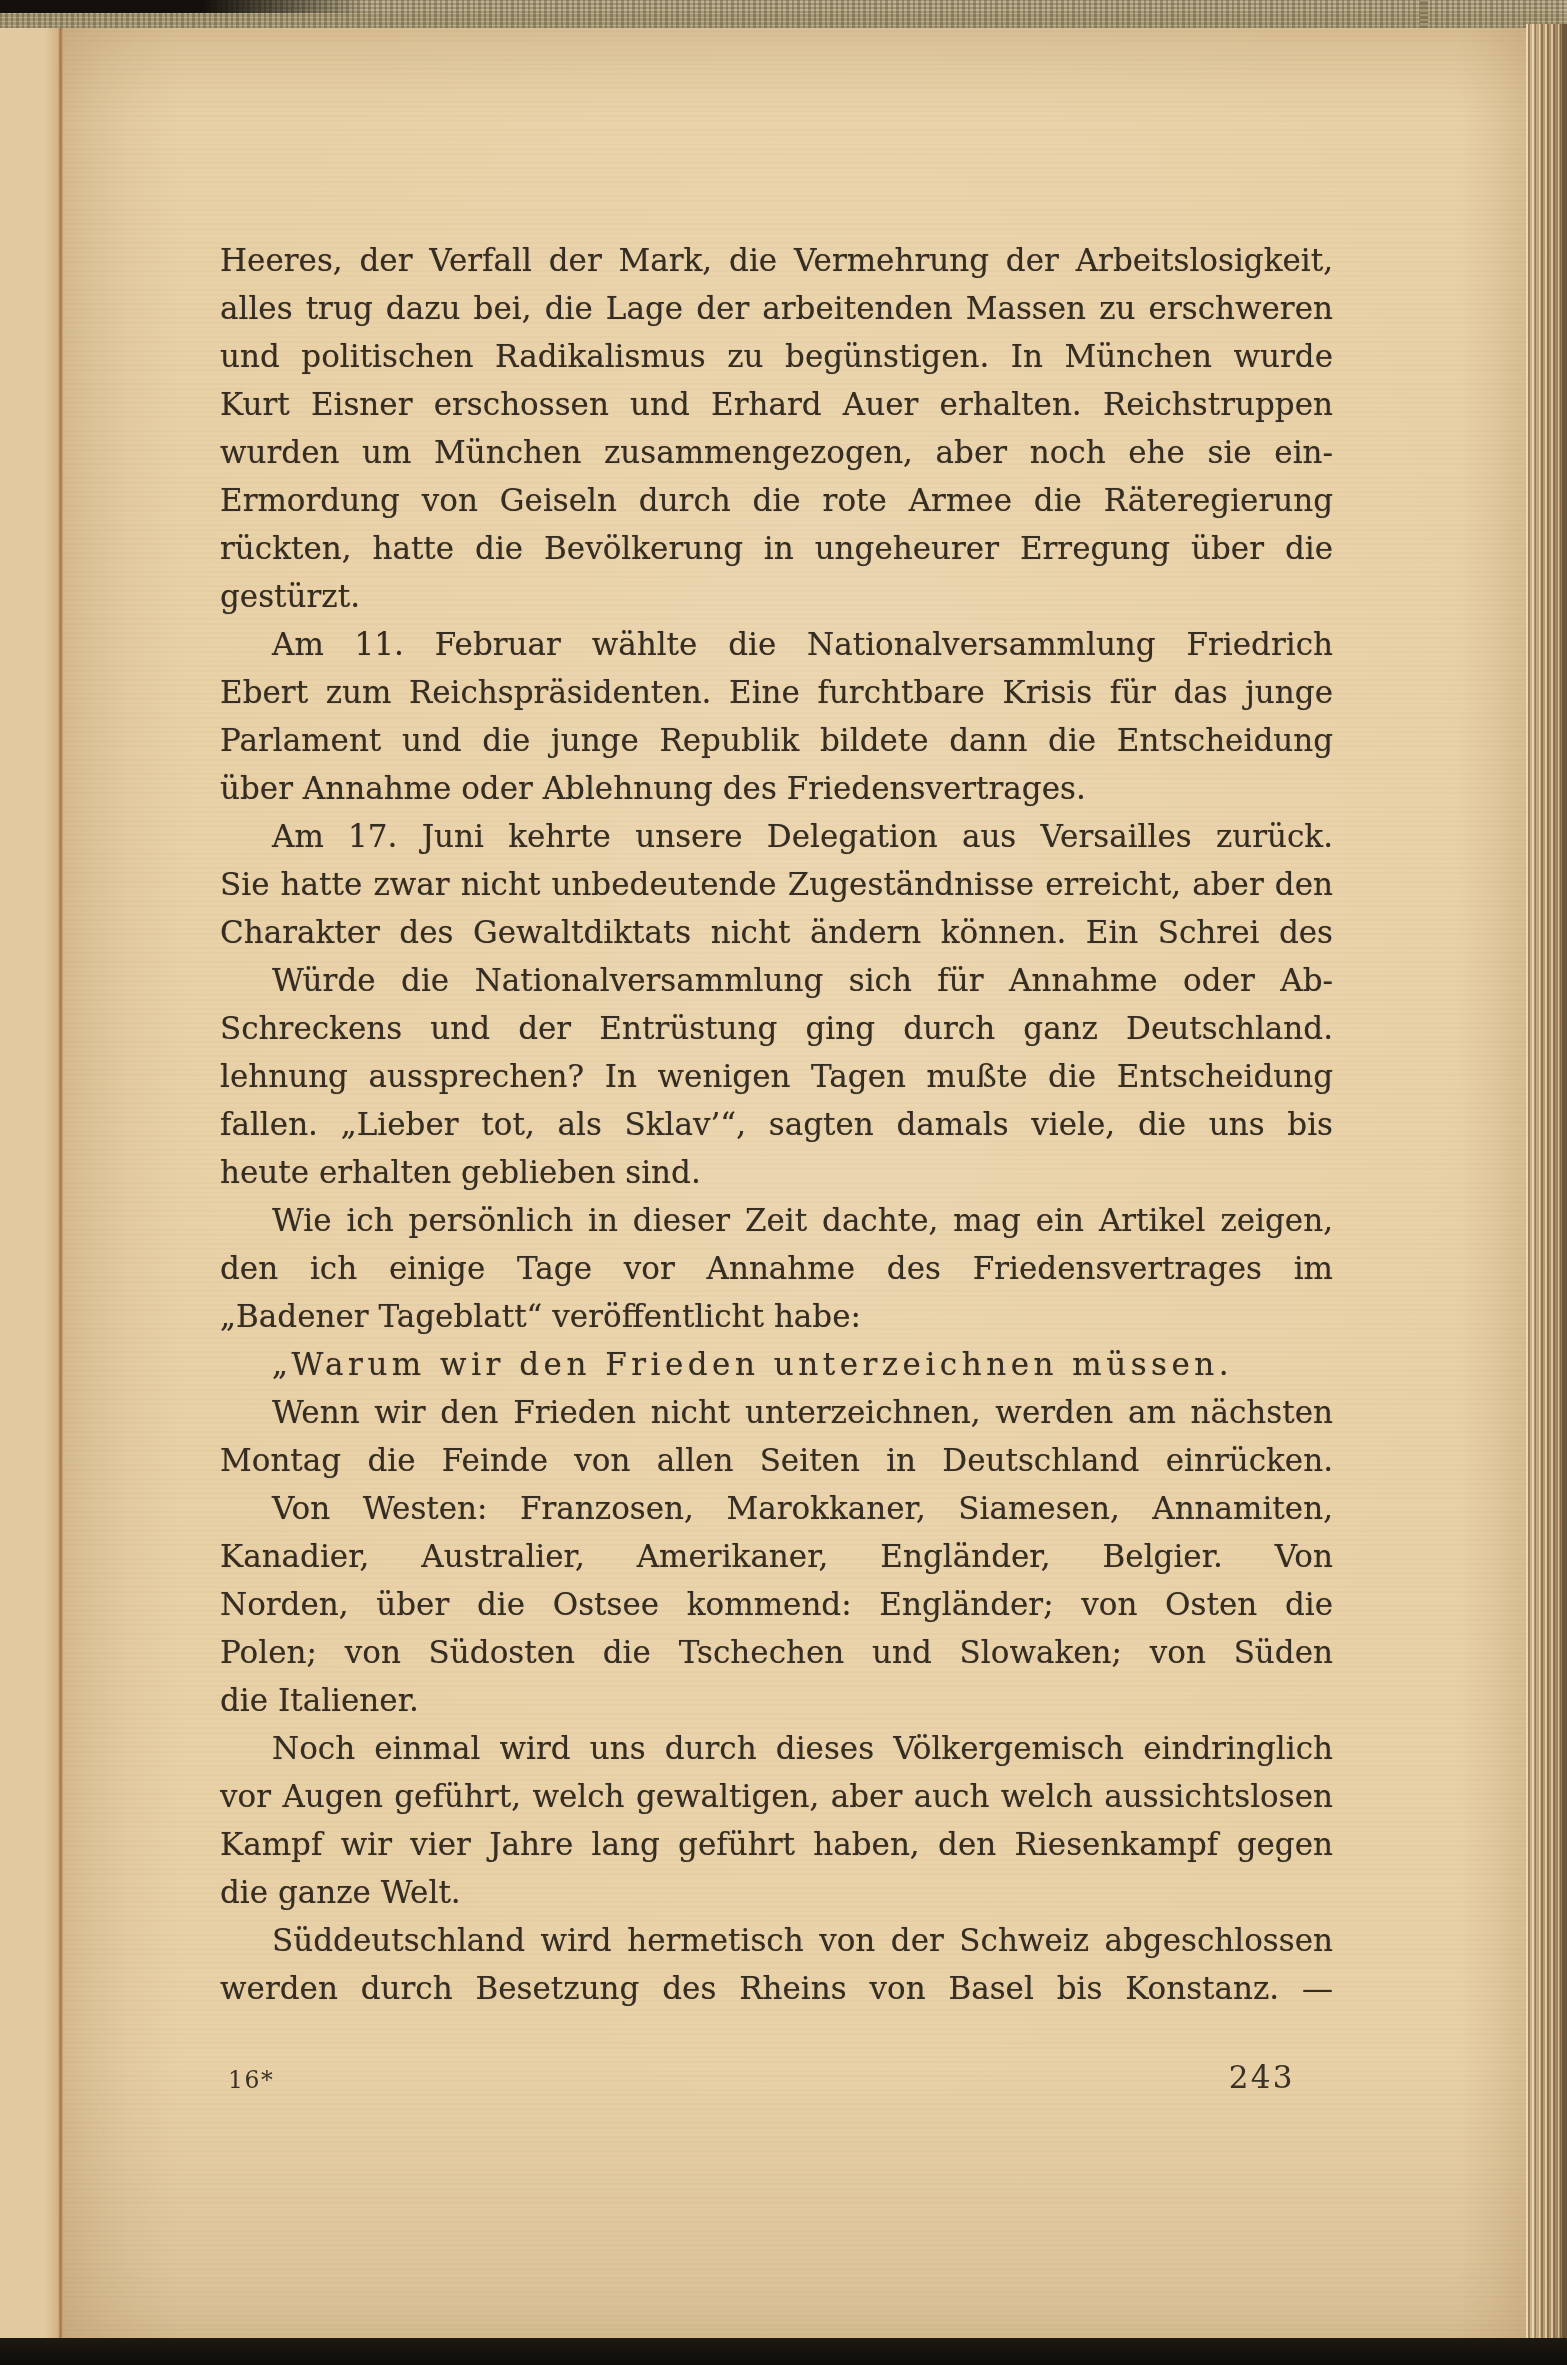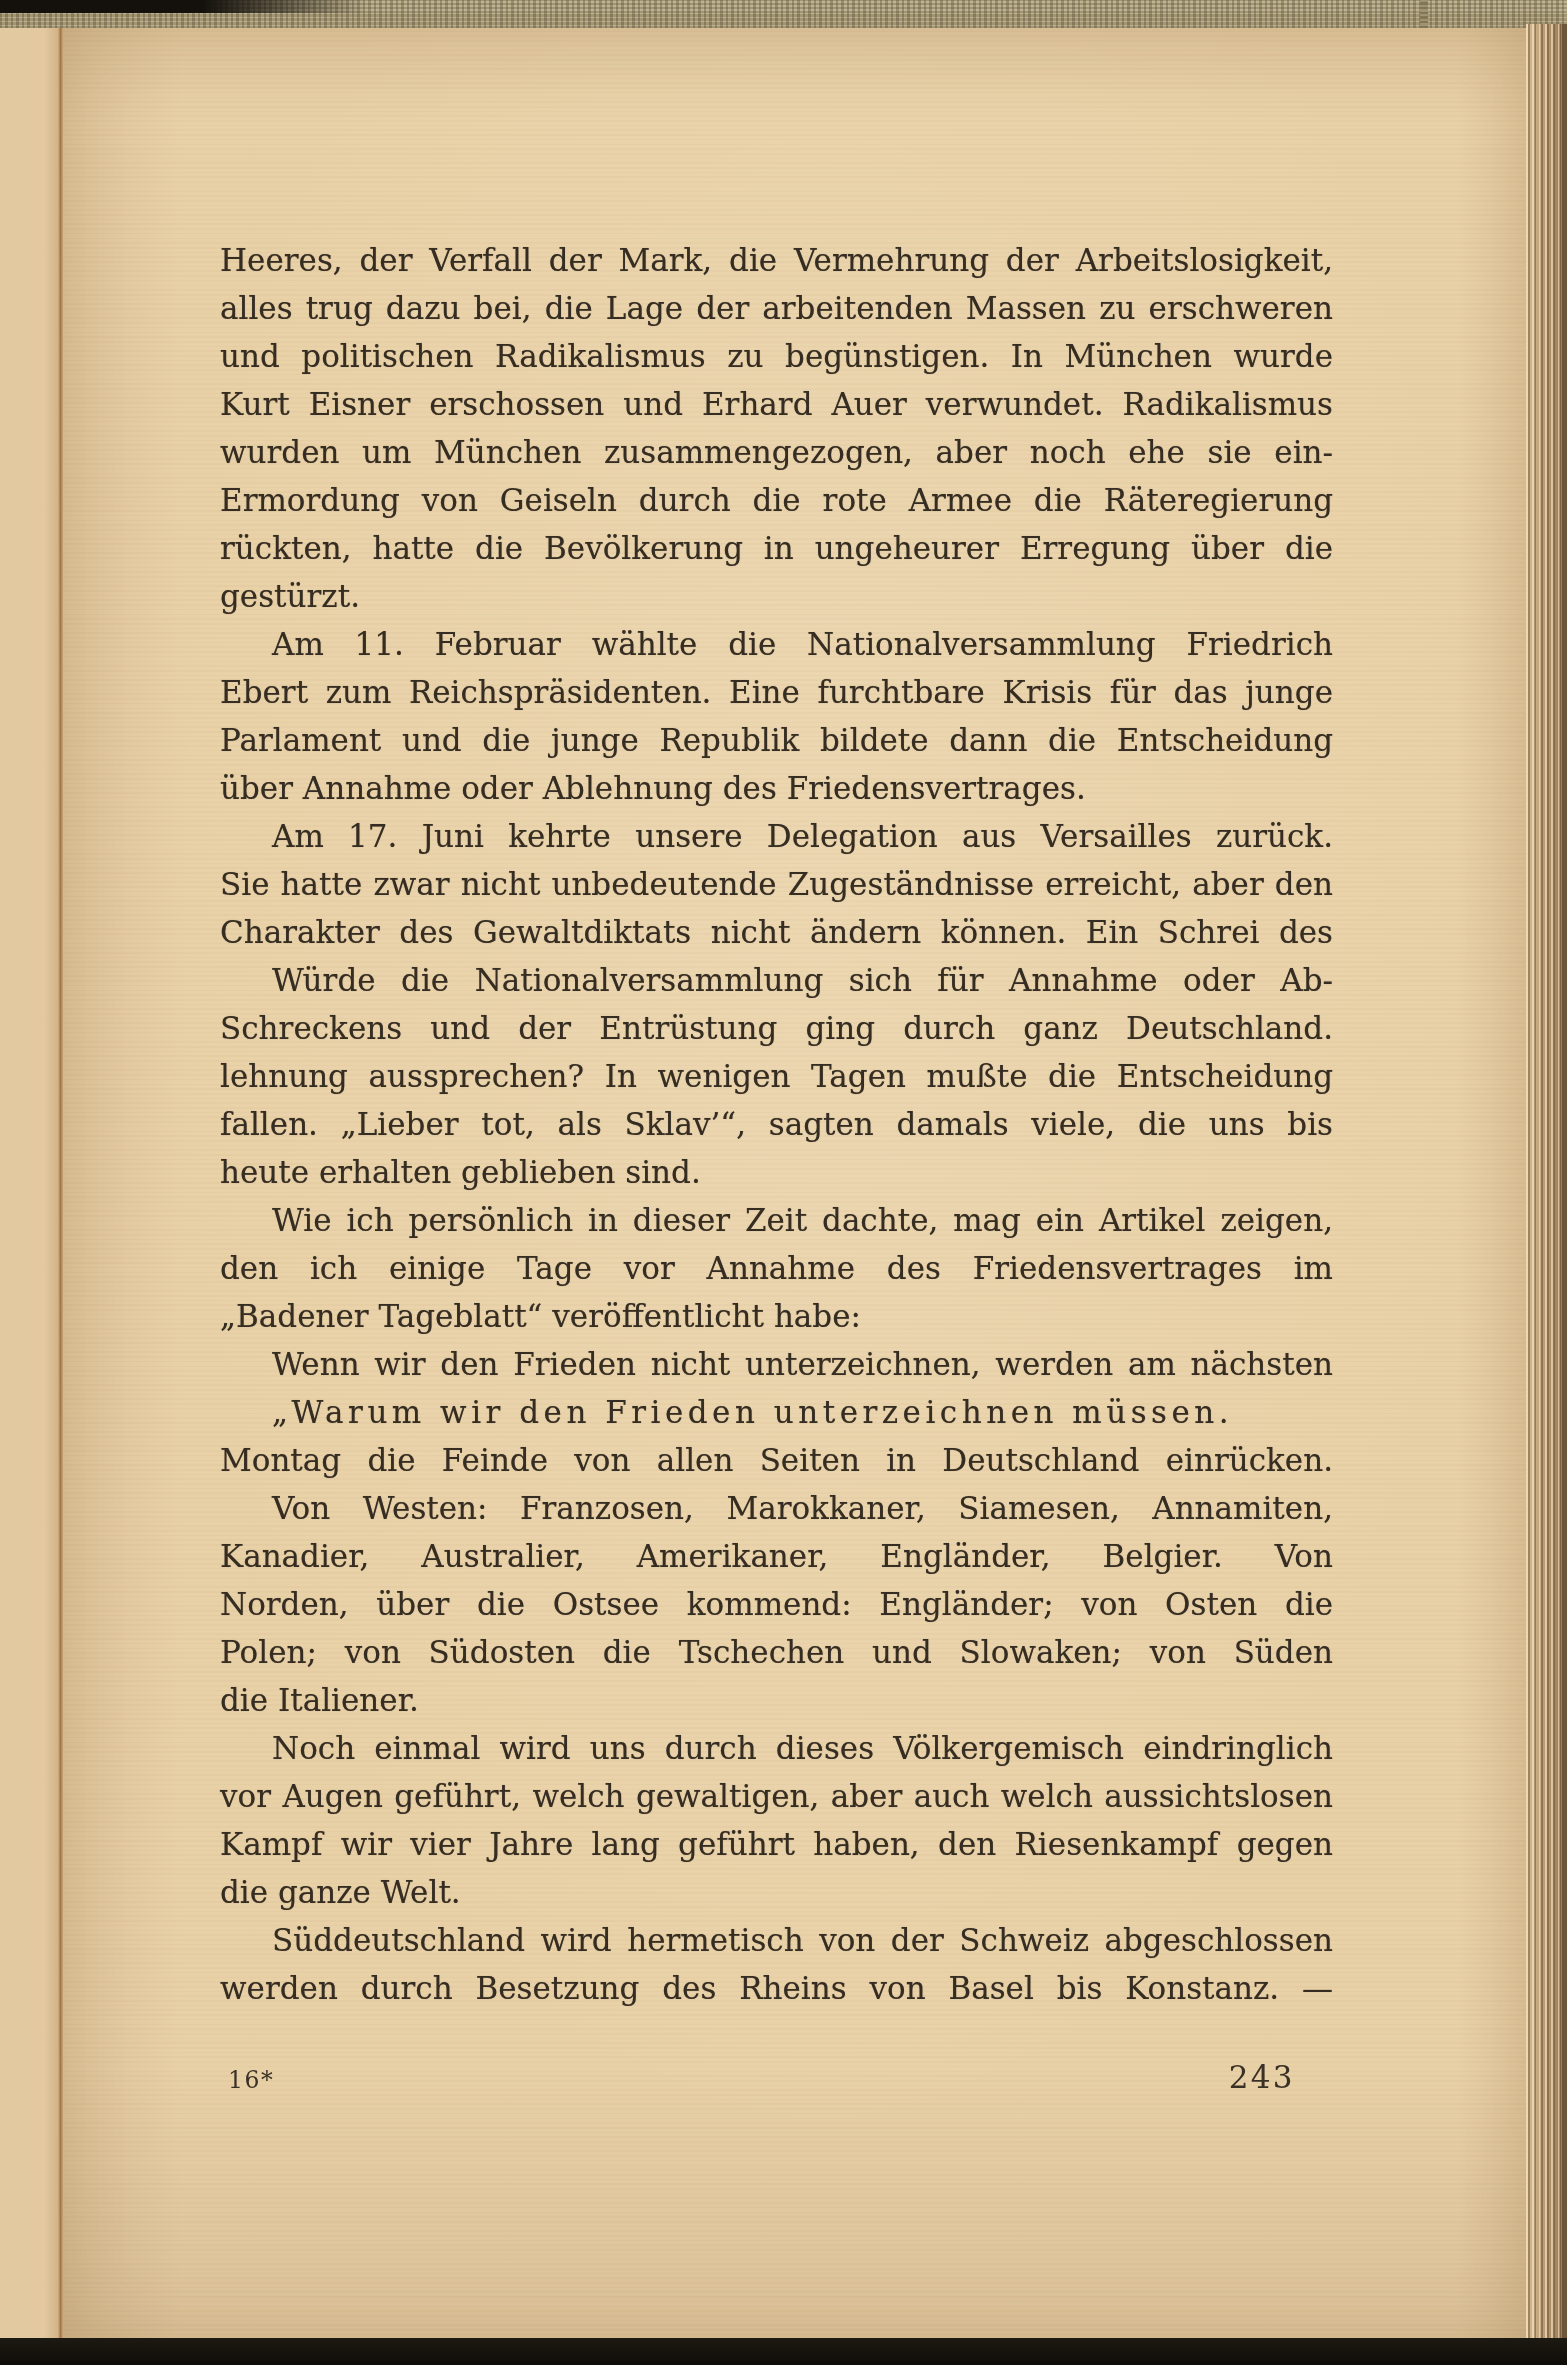--- a/index.html
+++ b/index.html
@@ -98,42 +98,42 @@
   <div class="dark-topleft"></div>
   <div class="cloth-right"></div>
 
   <div class="left-strip"></div>
 
   <div class="page">
     <div class="text-block">
         <div class="line">Heeres, der Verfall der Mark, die Vermehrung der Arbeitslosigkeit,</div>
         <div class="line">alles trug dazu bei, die Lage der arbeitenden Massen zu erschweren</div>
         <div class="line">und politischen Radikalismus zu begünstigen. In München wurde</div>
-        <div class="line">Kurt Eisner erschossen und Erhard Auer verwundet. Radikalismus</div>
+        <div class="line">Kurt Eisner erschossen und Erhard Auer erhalten. Reichstruppen</div>
         <div class="line">wurden um München zusammengezogen, aber noch ehe sie ein-</div>
         <div class="line">Ermordung von Geiseln durch die rote Armee die Räteregierung</div>
         <div class="line">rückten, hatte die Bevölkerung in ungeheurer Erregung über die</div>
         <div class="line end">gestürzt.</div>
         <div class="line indent">Am 11. Februar wählte die Nationalversammlung Friedrich</div>
         <div class="line">Ebert zum Reichspräsidenten. Eine furchtbare Krisis für das junge</div>
         <div class="line">Parlament und die junge Republik bildete dann die Entscheidung</div>
         <div class="line end">über Annahme oder Ablehnung des Friedensvertrages.</div>
         <div class="line indent">Am 17. Juni kehrte unsere Delegation aus Versailles zurück.</div>
         <div class="line">Sie hatte zwar nicht unbedeutende Zugeständnisse erreicht, aber den</div>
         <div class="line">Charakter des Gewaltdiktats nicht ändern können. Ein Schrei des</div>
         <div class="line indent">Würde die Nationalversammlung sich für Annahme oder Ab-</div>
         <div class="line">Schreckens und der Entrüstung ging durch ganz Deutschland.</div>
         <div class="line">lehnung aussprechen? In wenigen Tagen mußte die Entscheidung</div>
         <div class="line">fallen. „Lieber tot, als Sklav’“, sagten damals viele, die uns bis</div>
         <div class="line end">heute erhalten geblieben sind.</div>
         <div class="line indent">Wie ich persönlich in dieser Zeit dachte, mag ein Artikel zeigen,</div>
         <div class="line">den ich einige Tage vor Annahme des Friedensvertrages im</div>
         <div class="line end">„Badener Tageblatt“ veröffentlicht habe:</div>
+        <div class="line indent end spaced">„Warum wir den Frieden unterzeichnen müssen.</div>
         <div class="line indent">Wenn wir den Frieden nicht unterzeichnen, werden am nächsten</div>
-        <div class="line indent end spaced">„Warum wir den Frieden unterzeichnen müssen.</div>
         <div class="line">Montag die Feinde von allen Seiten in Deutschland einrücken.</div>
         <div class="line indent">Von Westen: Franzosen, Marokkaner, Siamesen, Annamiten,</div>
         <div class="line">Kanadier, Australier, Amerikaner, Engländer, Belgier. Von</div>
         <div class="line">Norden, über die Ostsee kommend: Engländer; von Osten die</div>
         <div class="line">Polen; von Südosten die Tschechen und Slowaken; von Süden</div>
         <div class="line end">die Italiener.</div>
         <div class="line indent">Noch einmal wird uns durch dieses Völkergemisch eindringlich</div>
         <div class="line">vor Augen geführt, welch gewaltigen, aber auch welch aussichtslosen</div>
         <div class="line">Kampf wir vier Jahre lang geführt haben, den Riesenkampf gegen</div>
         <div class="line end">die ganze Welt.</div>

